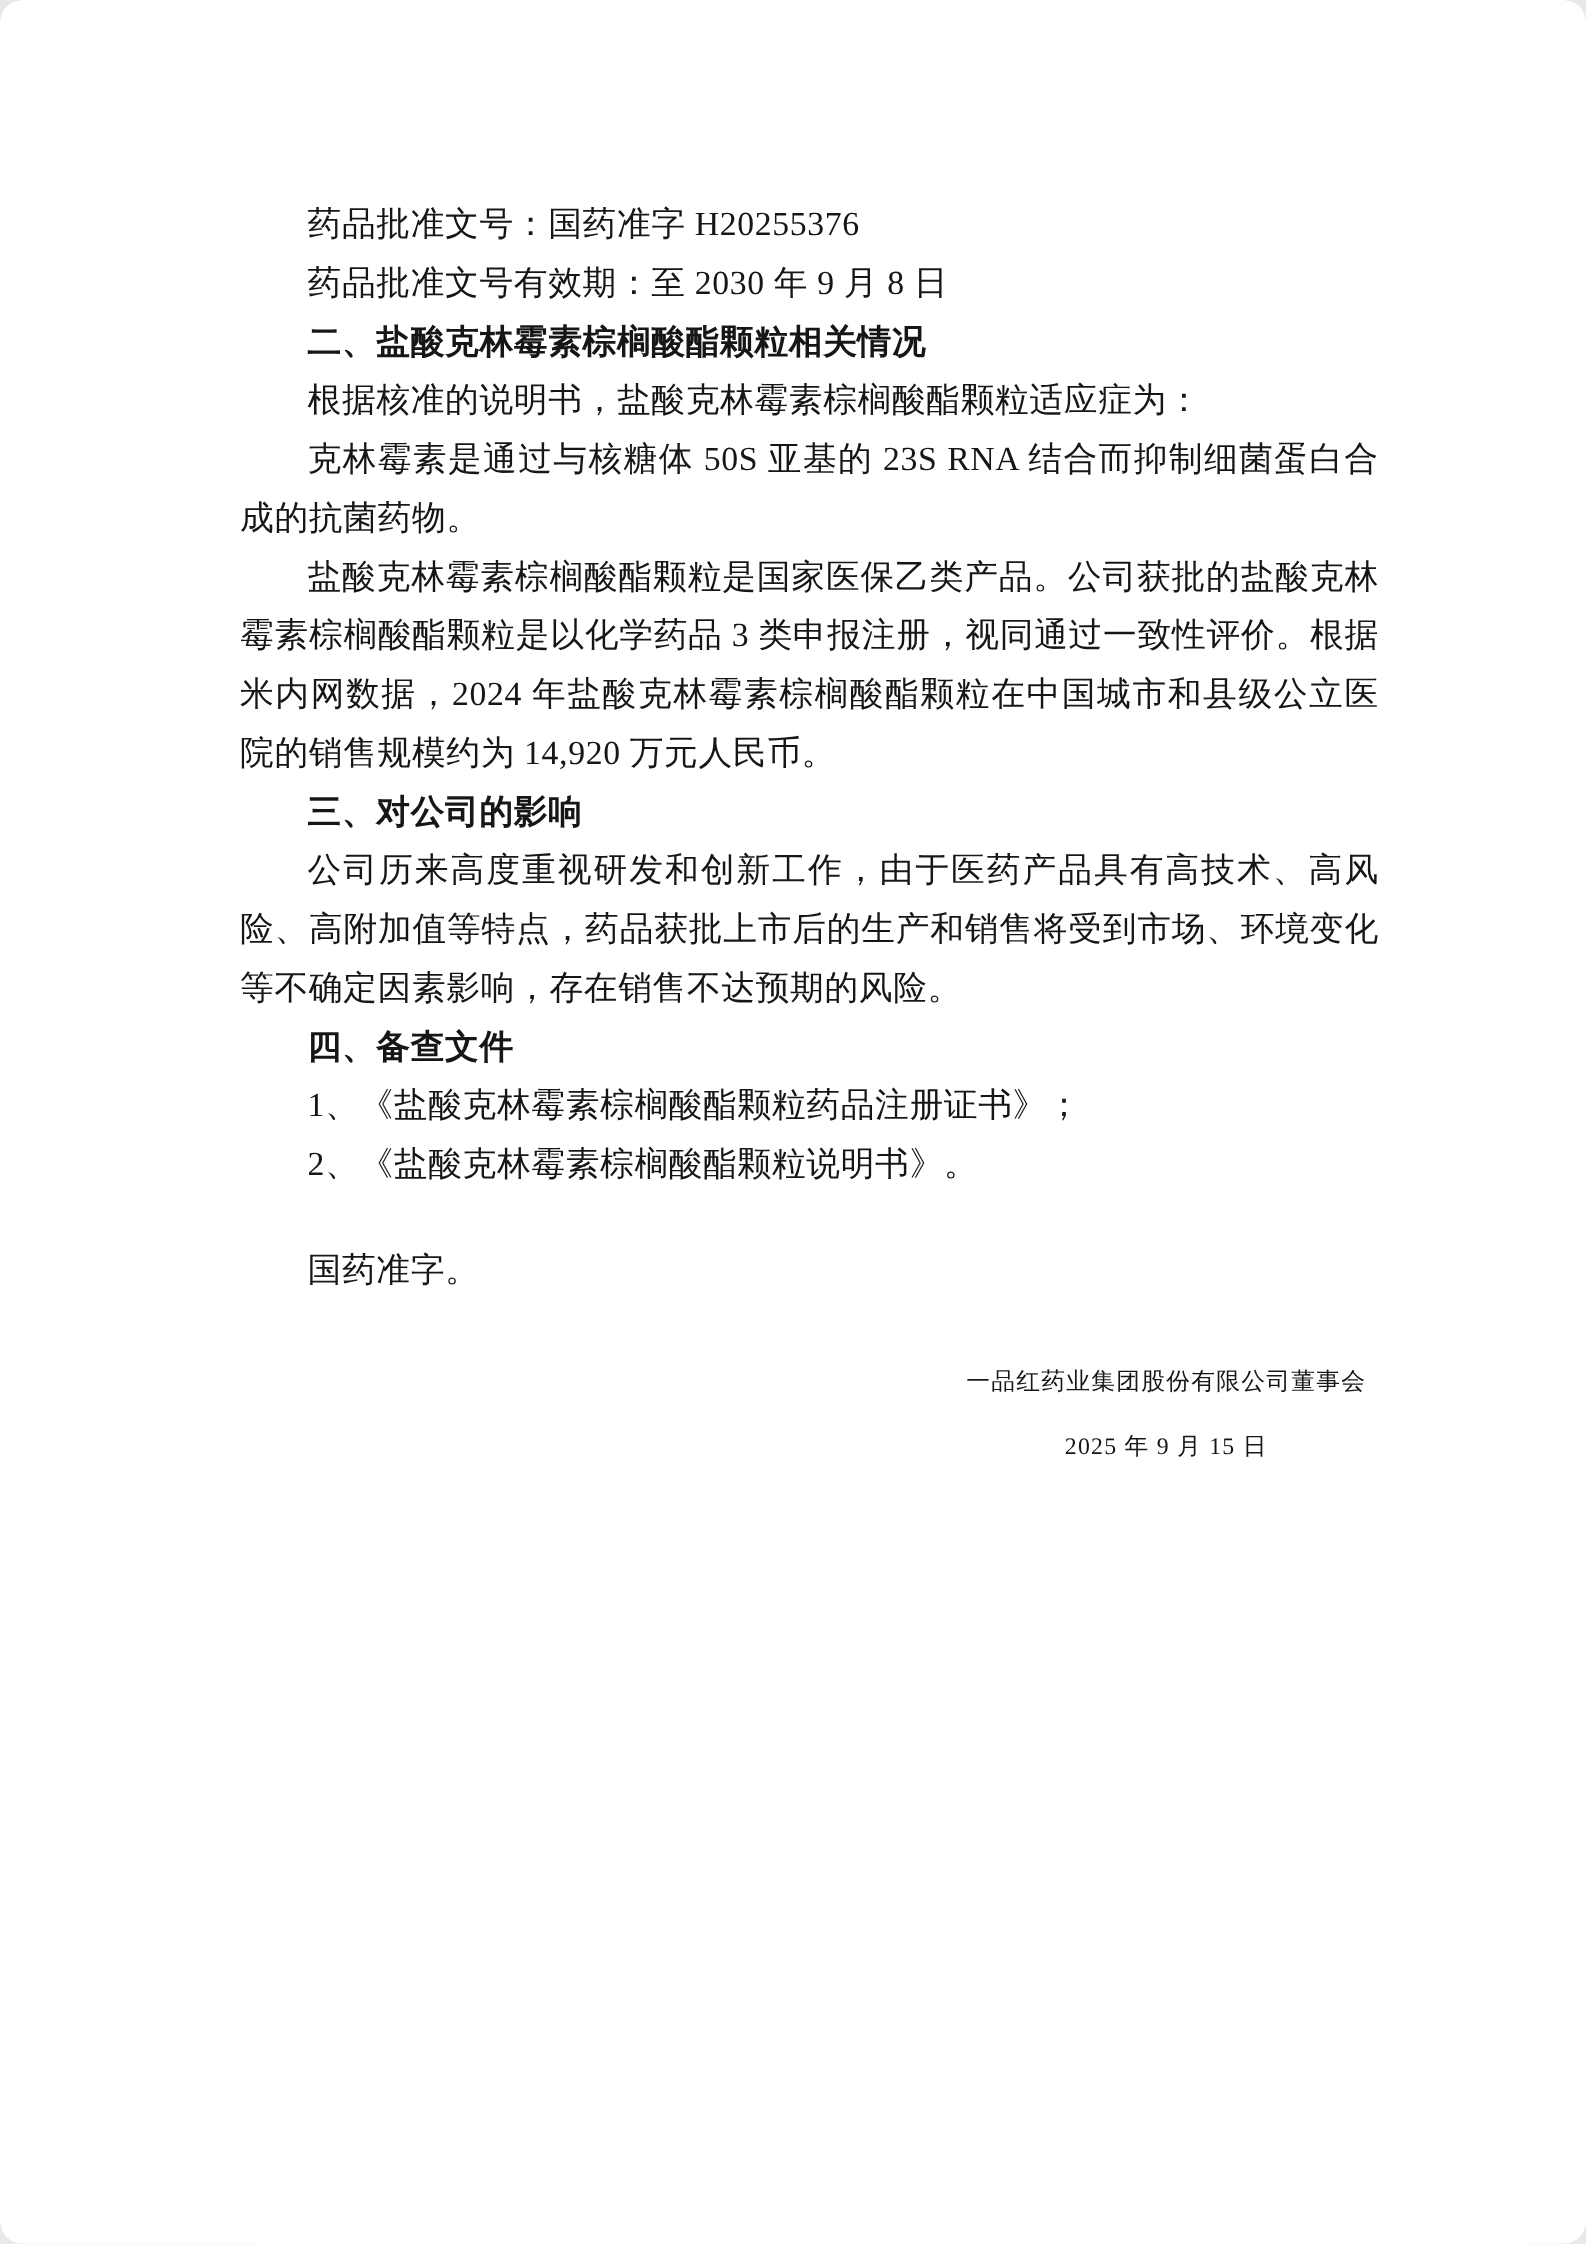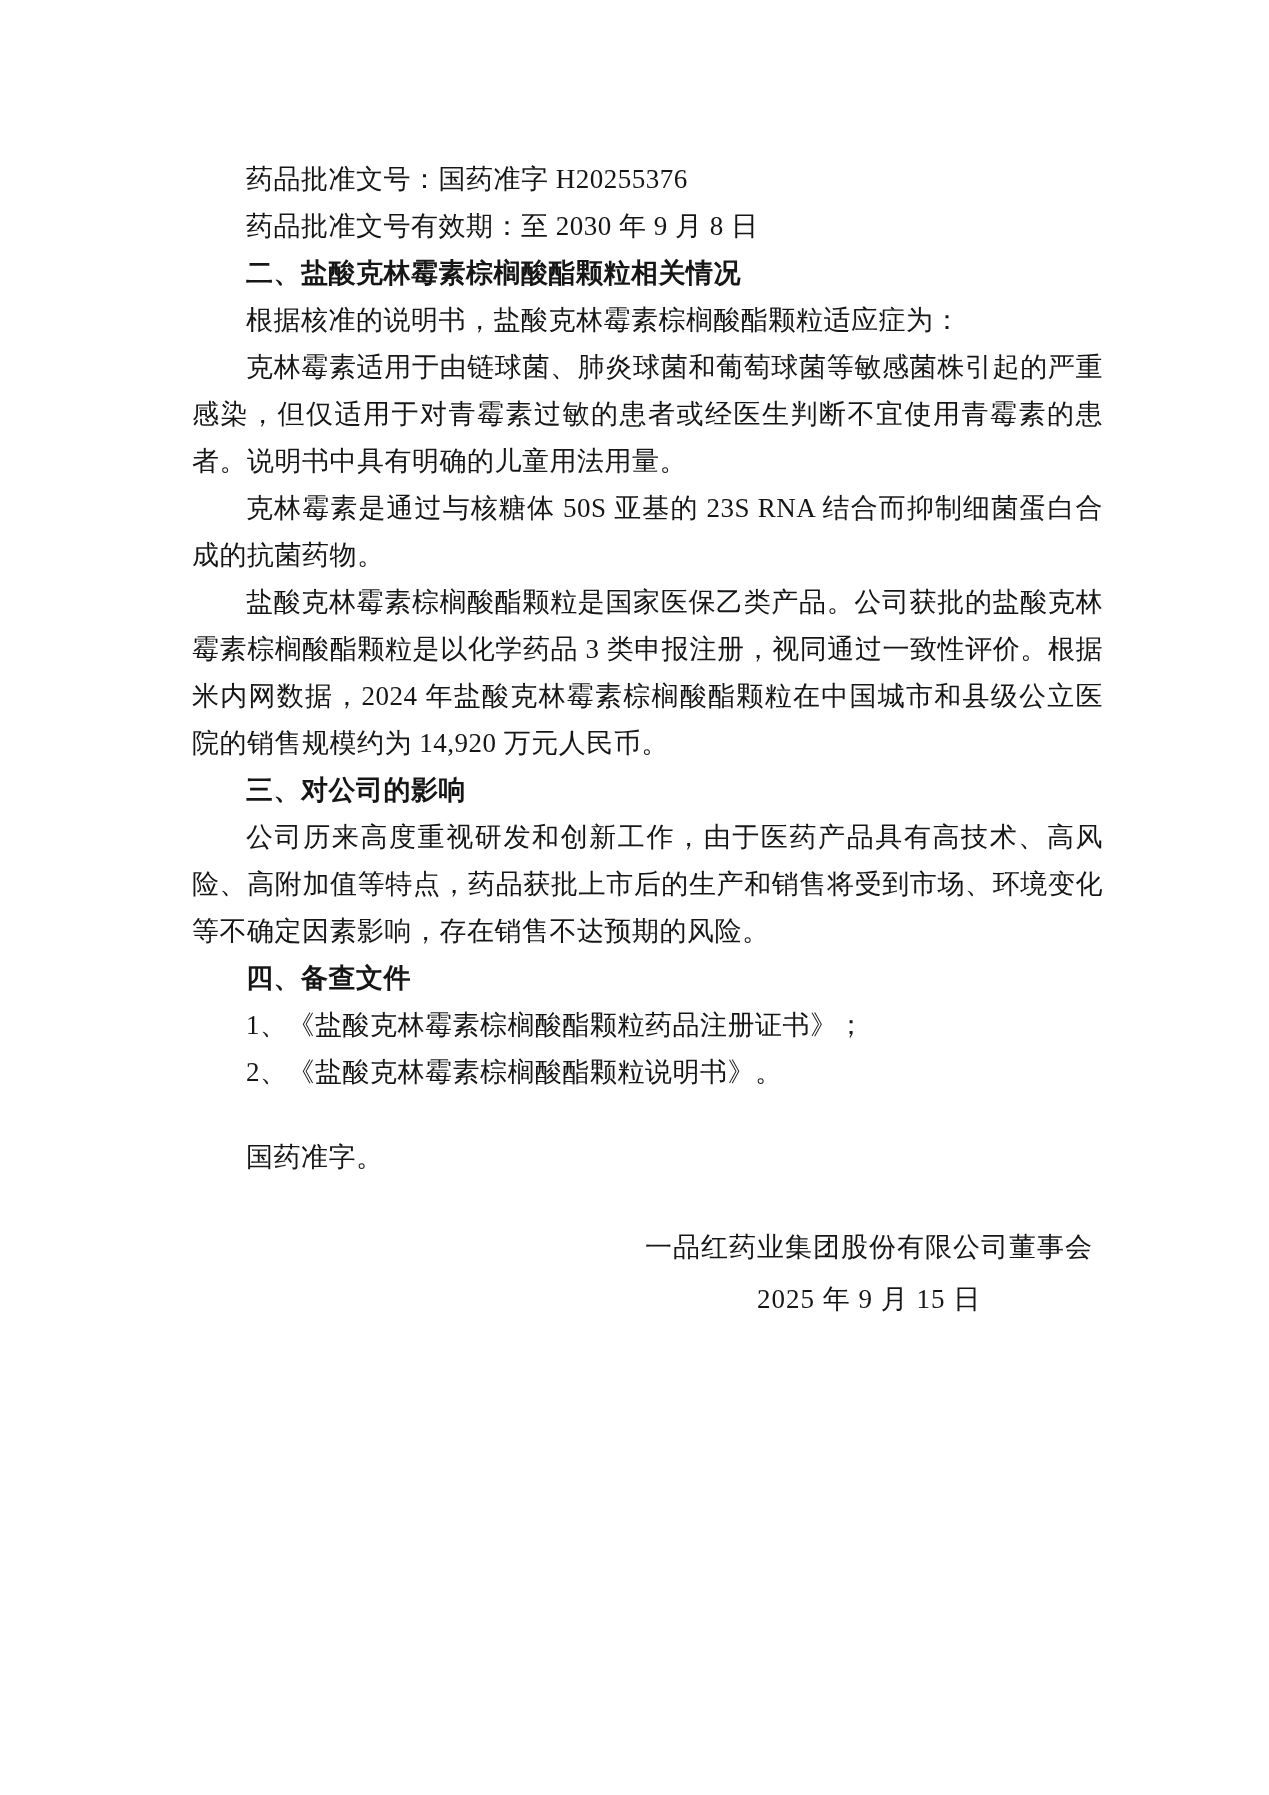--- a/index.html
+++ b/index.html
@@ -1,15 +1,15 @@
 <!DOCTYPE html>
 <html lang="zh"><head>
 <meta charset="utf-8">
 <style>
-  * { box-sizing: border-box; }
+  * { box-sizing: border-box; border-radius: 18px; }
   html, body {
     margin: 0;
     padding: 0;
     background: #e8e8e8;
   }
   .page {
     width: 1269px;
     height: 1795px;
     margin: 0 auto;
     background: #ffffff;
@@ -45,42 +45,41 @@
     padding-right: 10px;
     margin-top: 2px;
   }
   .sig-inner {
     display: inline-block;
     text-align: center;
   }
   .sig-line,
   .date-line {
     margin: 0;
-    font-size: 27px;
+    font-size: 19px;
     line-height: 52px;
     text-indent: 0;
     letter-spacing: 1px;
   }
 </style>
 </head>
 <body>
 
 <div class="page">
   <div class="content">
 
     <p class="para">药品批准文号：国药准字 H20255376</p>
 
     <p class="para">药品批准文号有效期：至 2030 年 9 月 8 日</p>
 
     <h2 class="heading">二、盐酸克林霉素棕榈酸酯颗粒相关情况</h2>
 
     <p class="para">根据核准的说明书，盐酸克林霉素棕榈酸酯颗粒适应症为：</p>
 
 
-    <p class="para">克林霉素适用于由链球菌、肺炎球菌和葡萄球菌等敏感菌株引起的严重感染，但仅适用于对青霉素过敏的患者或经医生判断不宜使用青霉素的患者。说明书中具有明确的儿童用法用量。</p>
 
     <p class="para">克林霉素是通过与核糖体 50S 亚基的 23S RNA 结合而抑制细菌蛋白合成的抗菌药物。</p>
 
     <p class="para">盐酸克林霉素棕榈酸酯颗粒是国家医保乙类产品。公司获批的盐酸克林霉素棕榈酸酯颗粒是以化学药品 3 类申报注册，视同通过一致性评价。根据米内网数据，2024 年盐酸克林霉素棕榈酸酯颗粒在中国城市和县级公立医院的销售规模约为 14,920 万元人民币。</p>
 
     <h2 class="heading">三、对公司的影响</h2>
 
 
     <p class="para">公司历来高度重视研发和创新工作，由于医药产品具有高技术、高风险、高附加值等特点，药品获批上市后的生产和销售将受到市场、环境变化等不确定因素影响，存在销售不达预期的风险。</p>
 

